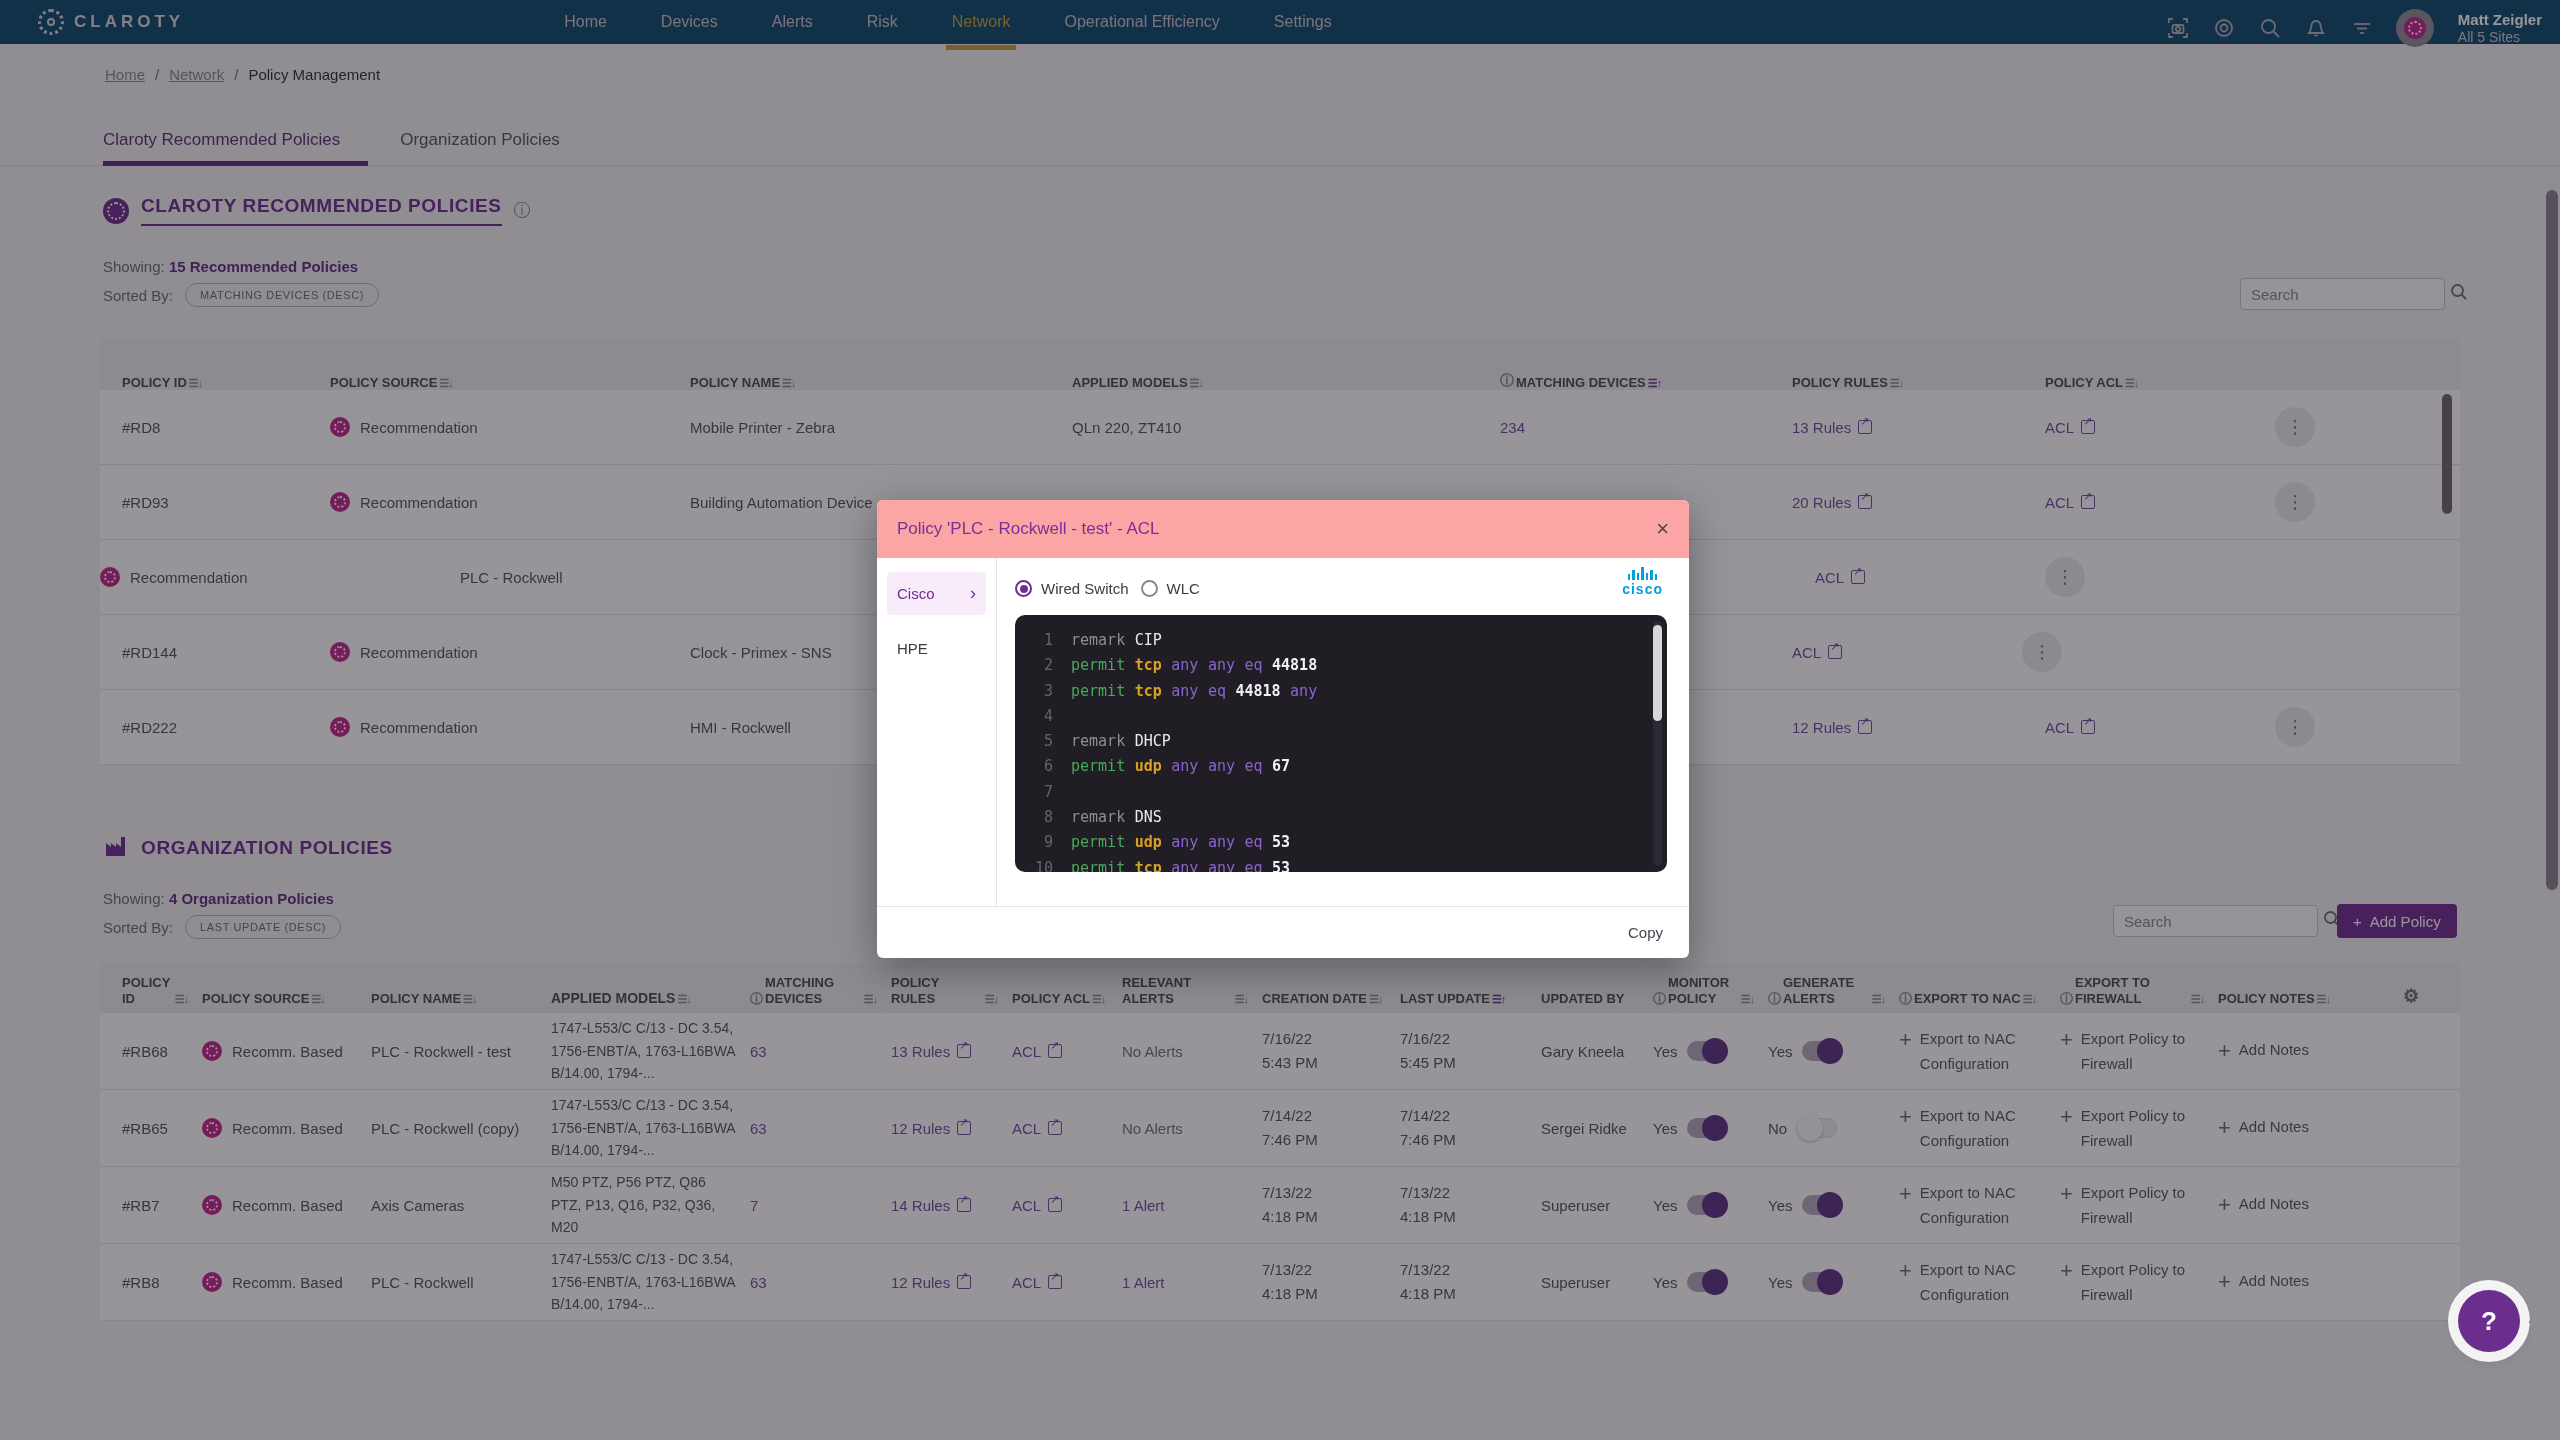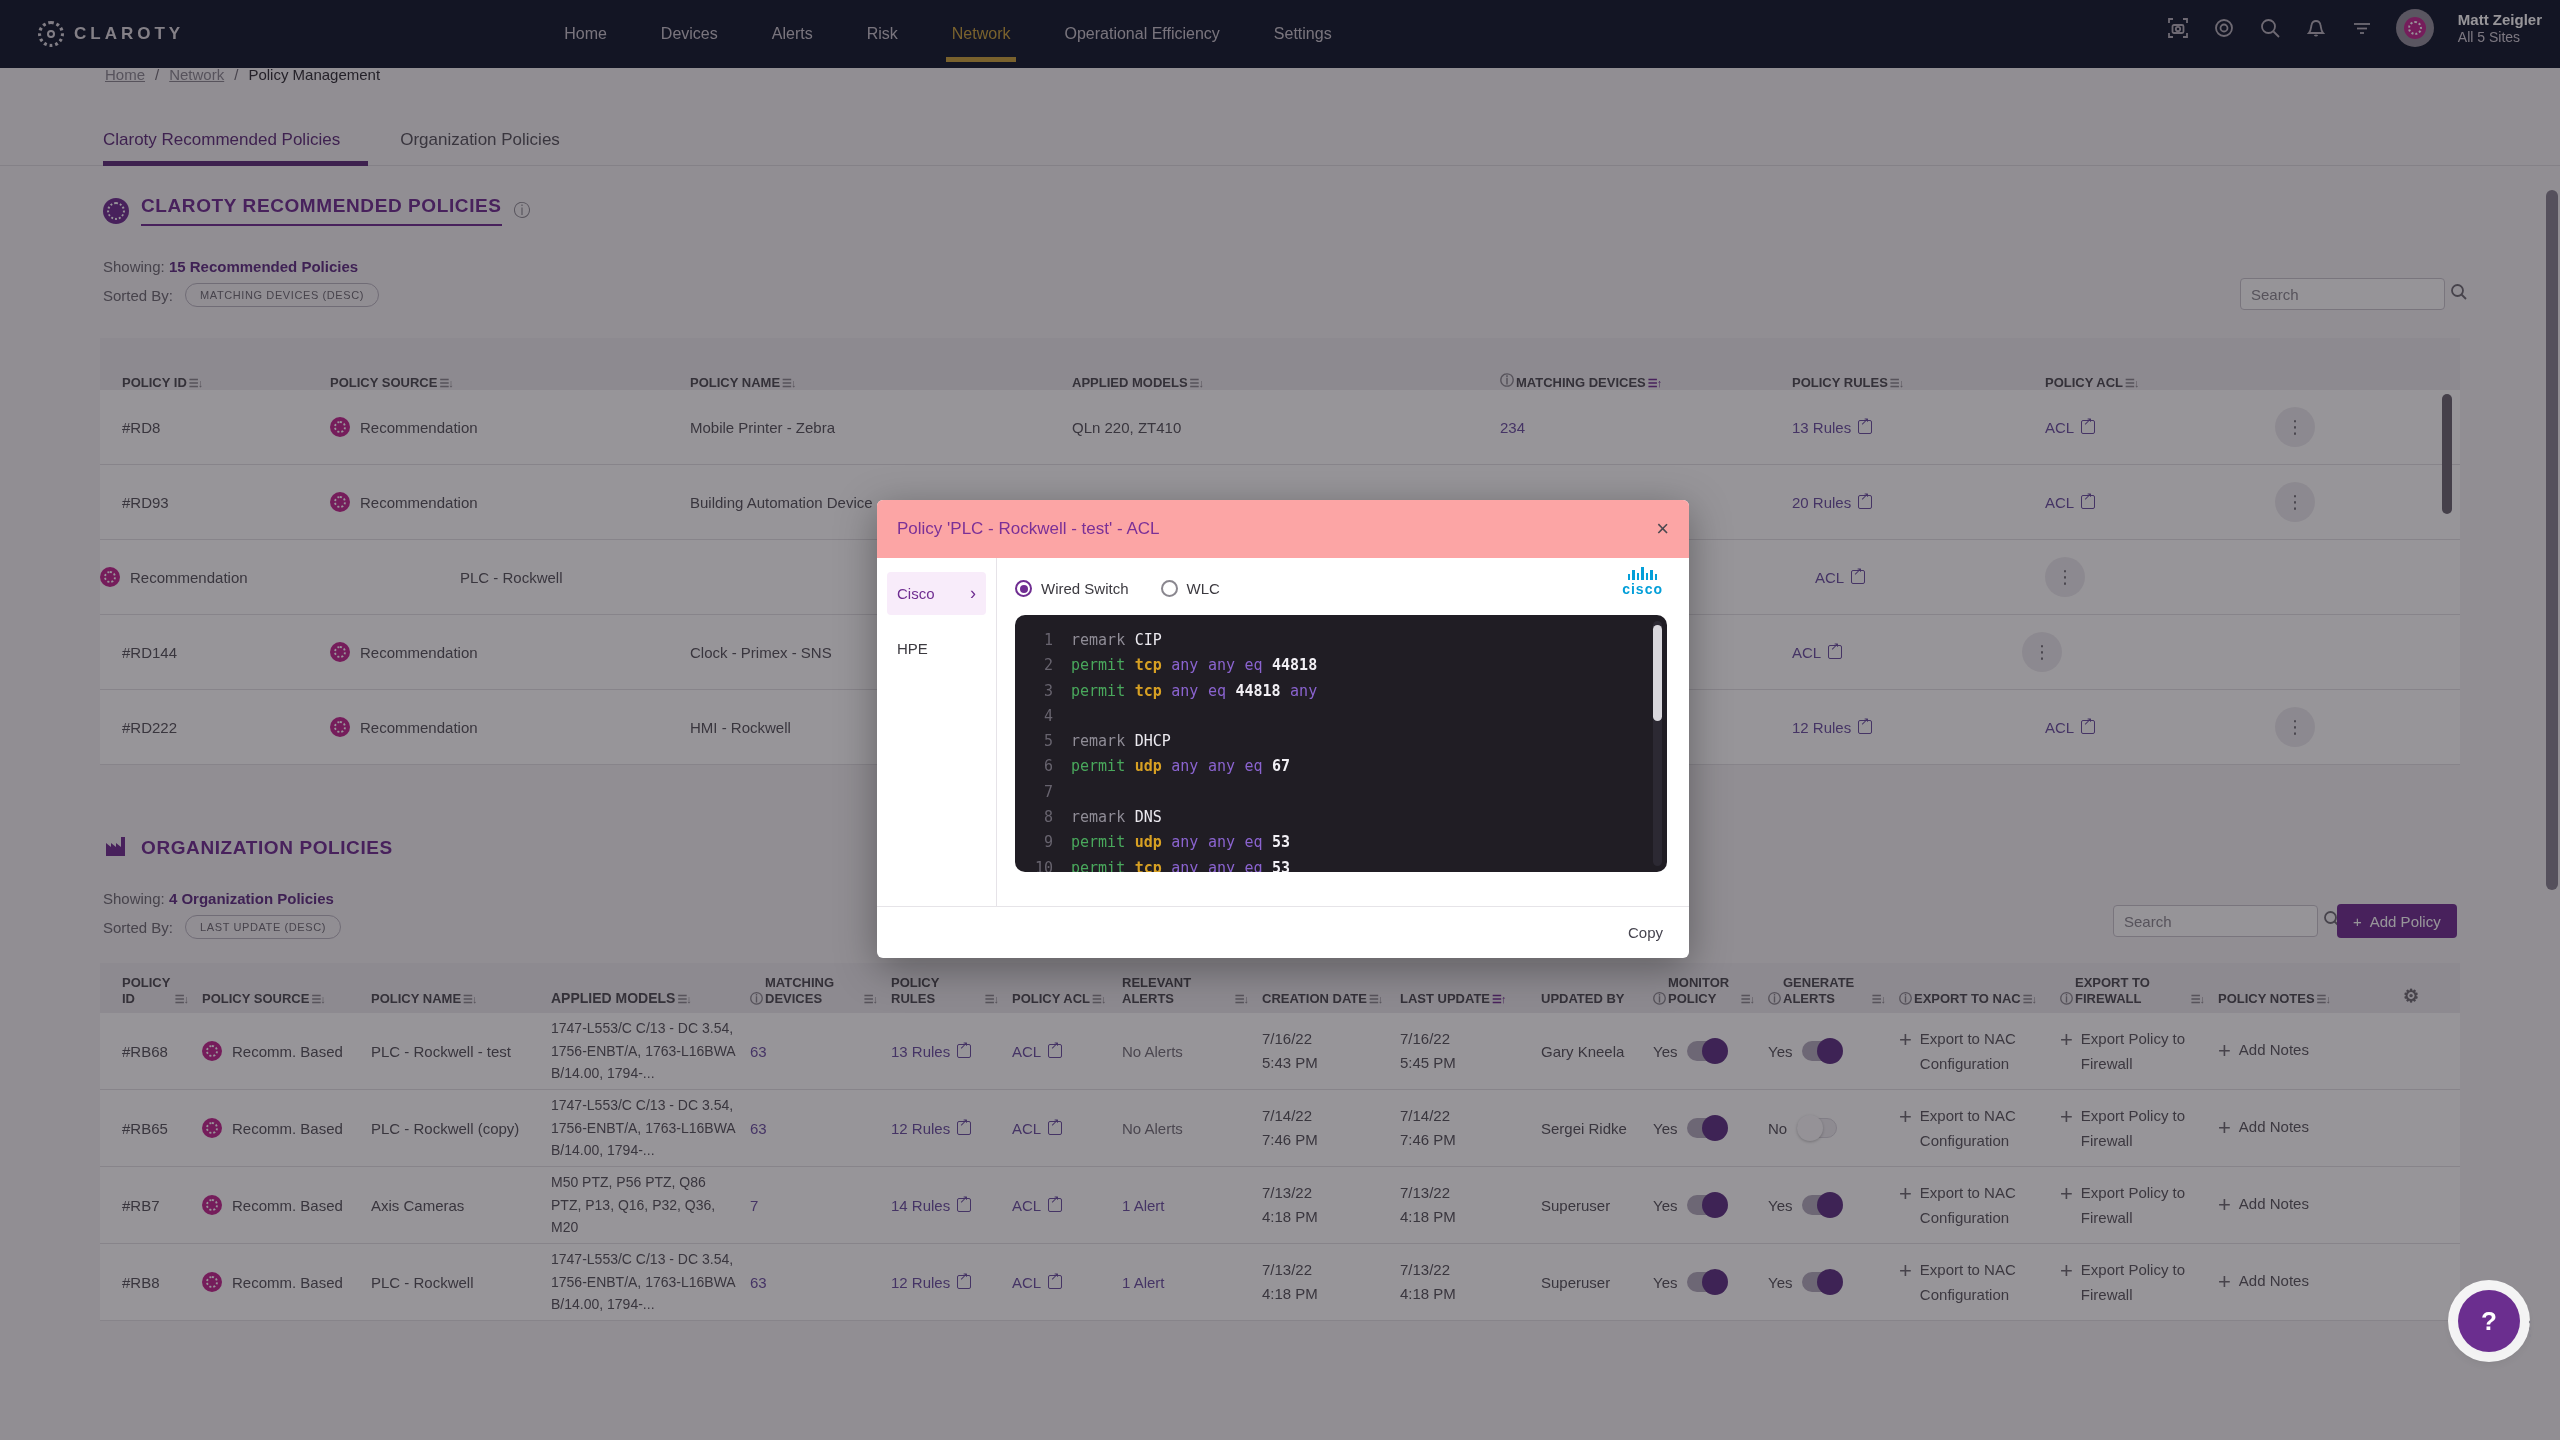--- a/index.html
+++ b/index.html
@@ -1,21 +1,21 @@
 <!DOCTYPE html>
 <html><head>
 <meta charset="utf-8">
 <style>
   * { margin:0; padding:0; box-sizing:border-box; }
   html,body { width:2560px; height:1440px; overflow:hidden; }
   body { font-family:"Liberation Sans", sans-serif; background:#f4f2f5; color:#4b4950; }
   .page { position:relative; width:2560px; height:1440px; overflow:hidden; }
 
   
-  .navbar { position:absolute; top:0; left:0; right:0; height:68px; background:#0f172a; display:flex; align-items:center; z-index:3; }
+  .navbar { position:absolute; top:0; left:0; right:0; height:44px; background:#0c4a6e; display:flex; align-items:center; z-index:3; }
   .brand { display:flex; align-items:center; gap:10px; margin-left:38px; }
   .brand-mark { width:26px; height:26px; border-radius:50%; border:3px dotted #d9d6dc; position:relative; }
   .brand-mark::after { content:""; position:absolute; inset:6px; border-radius:50%; border:2px solid #d9d6dc; }
   .brand-name { color:#dcd9de; font-size:17px; font-weight:bold; letter-spacing:4px; }
   .nav-items { display:flex; gap:54px; margin-left:380px; }
   .nav-item { color:#c9c4cd; font-size:16px; height:56px; display:flex; align-items:center; position:relative; cursor:pointer; }
   .nav-item.active { color:#c9a13b; }
   .nav-item.active::after { content:""; position:absolute; left:-6px; right:-6px; bottom:0; height:5px; background:#c9a13b; }
   .nav-right { position:absolute; right:18px; top:0; height:56px; display:flex; align-items:center; gap:22px; }
   .nav-icon { width:24px; height:24px; display:flex; align-items:center; justify-content:center; cursor:pointer; }
@@ -107,21 +107,21 @@
   .modal { position:absolute; left:877px; top:500px; width:812px; height:458px; background:#ffffff; border-radius:6px; z-index:11; box-shadow:0 10px 40px rgba(0,0,0,0.35); display:flex; flex-direction:column; }
   .modal-head { height:58px; background:#fca5a5; border-radius:6px 6px 0 0; display:flex; align-items:center; padding:0 20px; justify-content:space-between; }
   .modal-title { color:#7b3097; font-size:17px; }
   .modal-close { border:none; background:none; color:#4b4950; font-size:22px; cursor:pointer; line-height:1; }
   .modal-body { flex:1; display:flex; min-height:0; }
   .vendor-rail { width:122px; border-right:1px solid #e6e3e8; padding:14px 10px; }
   .vendor-item { font-size:15px; color:#3c3a40; padding:11px 10px; cursor:pointer; display:flex; align-items:center; justify-content:space-between; border-radius:4px; }
   .vendor-item.active { background:#f8ecfa; color:#6f2d91; }
   .vendor-item .chev { color:#6f2d91; font-size:18px; }
   .modal-content { flex:1; padding:16px 22px 0 18px; position:relative; }
-  .radio-row { display:flex; gap:32px; margin-top:6px; }
+  .radio-row { display:flex; gap:12px; margin-top:6px; }
   .radio { display:flex; align-items:center; gap:9px; font-size:15px; color:#3c3a40; cursor:pointer; }
   .radio .rdot { width:17px; height:17px; border-radius:50%; flex:none; position:relative; }
   .radio.sel .rdot { border:2px solid #6f2d91; }
   .radio.sel .rdot::after { content:""; position:absolute; inset:2.5px; border-radius:50%; background:#6f2d91; }
   .radio.unsel .rdot { border:2px solid #8a878f; }
   .cisco-logo { position:absolute; right:26px; top:8px; text-align:center; }
   .cisco-bars { display:flex; align-items:flex-end; gap:2px; justify-content:center; height:14px; }
   .cisco-bars i { width:2.5px; background:#049fd9; display:block; }
   .cisco-word { color:#049fd9; font-size:14px; font-weight:bold; letter-spacing:1px; margin-top:1px; }
   .codebox { margin-top:18px; width:652px; height:257px; background:#201d24; border-radius:10px; padding:13px 4px 13px 10px; position:relative; overflow:hidden; font-family:"DejaVu Sans Mono", monospace; font-size:15px; }

